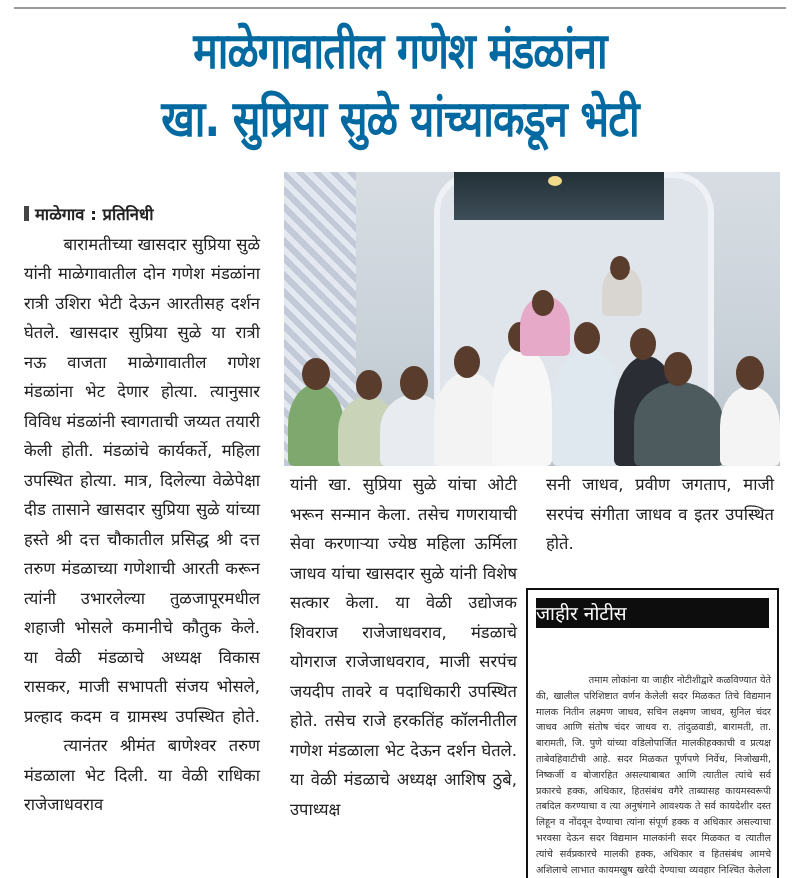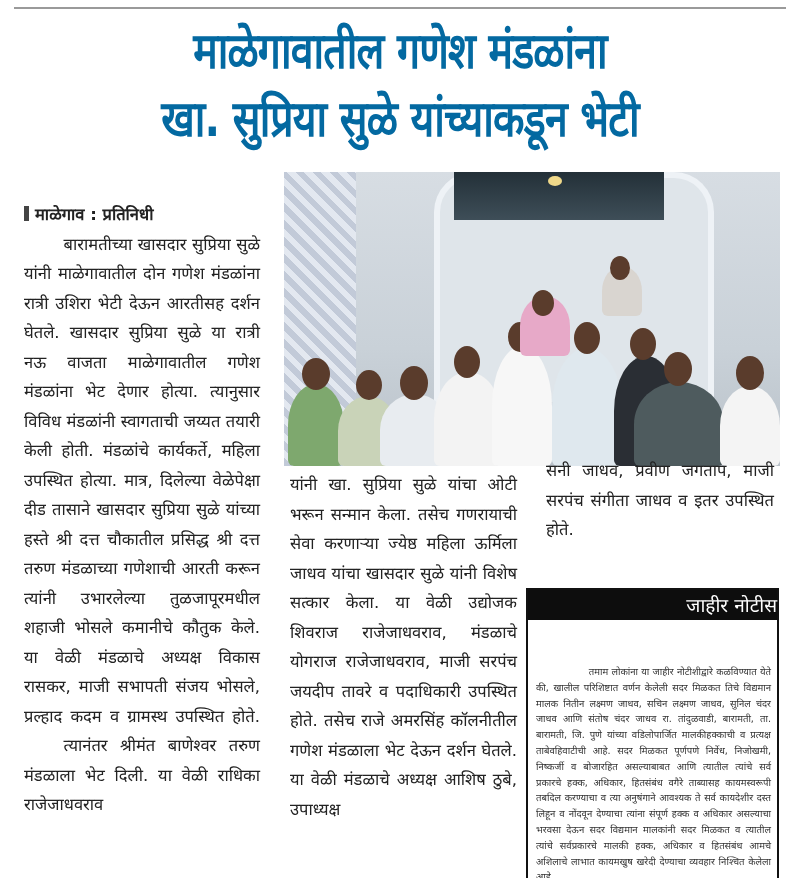--- a/index.html
+++ b/index.html
@@ -30,25 +30,25 @@
   .photo .arch { position: absolute; left: 150px; top: 0; width: 280px; height: 230px;
                  border: 6px solid #eef2f6; border-bottom: none; border-radius: 40px 40px 0 0; background: #dfe5ea; }
   .photo .canopy { position: absolute; left: 170px; top: 0; width: 210px; height: 48px;
                    background: linear-gradient(180deg, #233038, #3e4e58); }
   .photo .lamp { position: absolute; left: 264px; top: 4px; width: 14px; height: 10px; border-radius: 50%; background: #f0d98a; }
   .photo .crowd { position: absolute; left: 0; bottom: 0; width: 100%; height: 200px; }
   .person { position: absolute; border-radius: 50% 50% 6px 6px; }
   .head { position: absolute; border-radius: 50%; background: #5a3c2c; }
 
   .col-mid { left: 290px; top: 470px; width: 227px; }
-  .col-right { left: 546px; top: 456px; width: 228px; }
+  .col-right { left: 546px; top: 470px; width: 228px; }
 
   .notice { position: absolute; left: 526px; top: 588px; width: 253px; height: 290px; border: 2px solid #111; border-bottom: none; }
-  .notice-title { background: #0d0d0d; color: #ffffff; text-align: right; font-size: 19px; line-height: 30px;
-                  font-weight: normal; margin: 0; }
+  .notice-title { background: #0d0d0d; color: #ffffff; text-align: left; font-size: 19px; line-height: 30px;
+                  font-weight: normal; margin: 8px; }
   .notice-body { padding: 4px 6px 0 8px; font-size: 9.6px; line-height: 15.8px; color: #333;
                  text-align: justify; text-align-last: justify; margin-top: 40px; }
   .notice-body .last { text-align-last: left; }
   .notice-body .tail { display: block; text-indent: 5.5em; color: #666; }
 </style>
 </head>
 <body>
 
 <div class="top-rule"></div>
 
@@ -125,21 +125,21 @@
     <span>यांनी खा. सुप्रिया सुळे यांचा</span>
     <span>ओटी भरून सन्मान केला.</span>
     <span>तसेच गणरायाची सेवा करणाऱ्या</span>
     <span>ज्येष्ठ महिला ऊर्मिला जाधव</span>
     <span>यांचा खासदार सुळे यांनी</span>
     <span>विशेष सत्कार केला. या वेळी</span>
     <span>उद्योजक शिवराज राजेजाधवराव,</span>
     <span>मंडळाचे योगराज राजेजाधवराव,</span>
     <span>माजी सरपंच जयदीप तावरे व</span>
     <span>पदाधिकारी उपस्थित होते. तसेच</span>
-    <span>राजे अमरसिंह कॉलनीतील</span>
+    <span>राजे हरकतिंह कॉलनीतील</span>
     <span>गणेश मंडळाला भेट देऊन</span>
     <span>दर्शन घेतले. या वेळी मंडळाचे</span>
     <span>अध्यक्ष आशिष ठुबे, उपाध्यक्ष</span>
   </p>
 </div>
 
 <div class="col col-right">
   <p>
     <span>सनी जाधव, प्रवीण जगताप,</span>
     <span>माजी सरपंच संगीता जाधव व</span>

